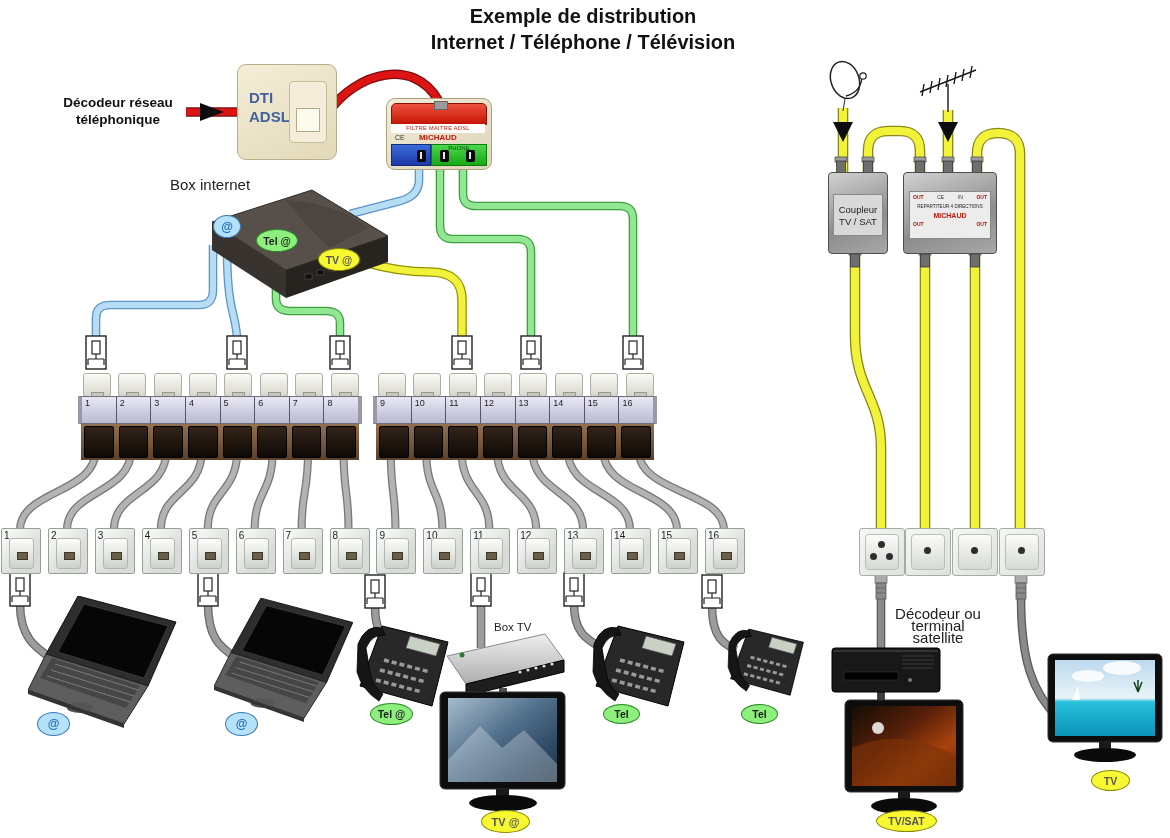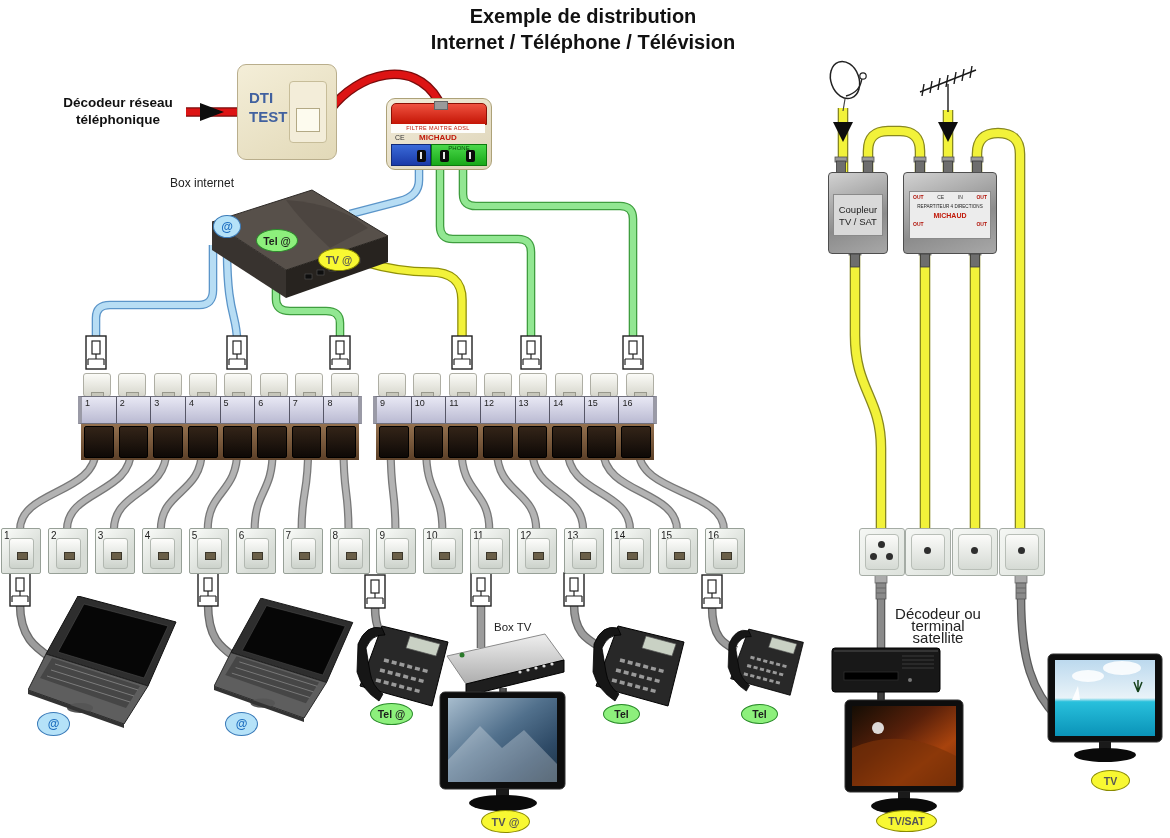--- a/index.html
+++ b/index.html
@@ -6,21 +6,21 @@
   .canvas{position:relative;width:1170px;height:838px;background:#fff;
           font-family:"Liberation Sans",sans-serif;overflow:hidden;}
   .canvas svg.wires{position:absolute;left:0;top:0;z-index:1;}
   .abs{position:absolute;z-index:3;}
 
   
   .title{left:283px;top:3px;width:600px;text-align:center;font-weight:bold;
          font-size:20px;line-height:26px;color:#111;}
   .incoming{left:56px;top:94px;width:124px;text-align:center;font-weight:bold;
             font-size:13.5px;line-height:17px;color:#111;}
-  .boxlabel{left:170px;top:176px;font-size:12px;color:#222;}
+  .boxlabel{left:170px;top:176px;font-size:15px;color:#222;}
   .boxtvlabel{left:494px;top:621px;font-size:11.5px;color:#222;}
   .declabel{left:893px;top:608px;width:90px;text-align:center;font-size:15px;
             line-height:12px;color:#222;}
 
   
   .dti{left:237px;top:64px;width:98px;height:94px;background:linear-gradient(150deg,#f4eed8,#e2d9b8);
        border:1px solid #b9ae8c;border-radius:9px;text-decoration:underline;}
   .dti .txt{position:absolute;left:11px;top:23px;font-weight:bold;font-size:15px;
             line-height:19px;color:#41619f;}
   .dti .port{position:absolute;right:9px;top:16px;width:36px;height:60px;background:#f3edd9;
@@ -456,21 +456,21 @@
   </div>
 
   <div class="abs incoming">
     <div>Décodeur réseau</div>
     <div>téléphonique</div>
   </div>
 
   <div class="abs dti">
     <div class="txt">
       <div>DTI</div>
-        <div>TEST</div>
+        <div>ADSL</div>
     </div>
     <div class="port">
         <i></i>
       </div>
   </div>
 
   <div class="abs filter">
     <div class="band">
         <i></i>
       </div>

